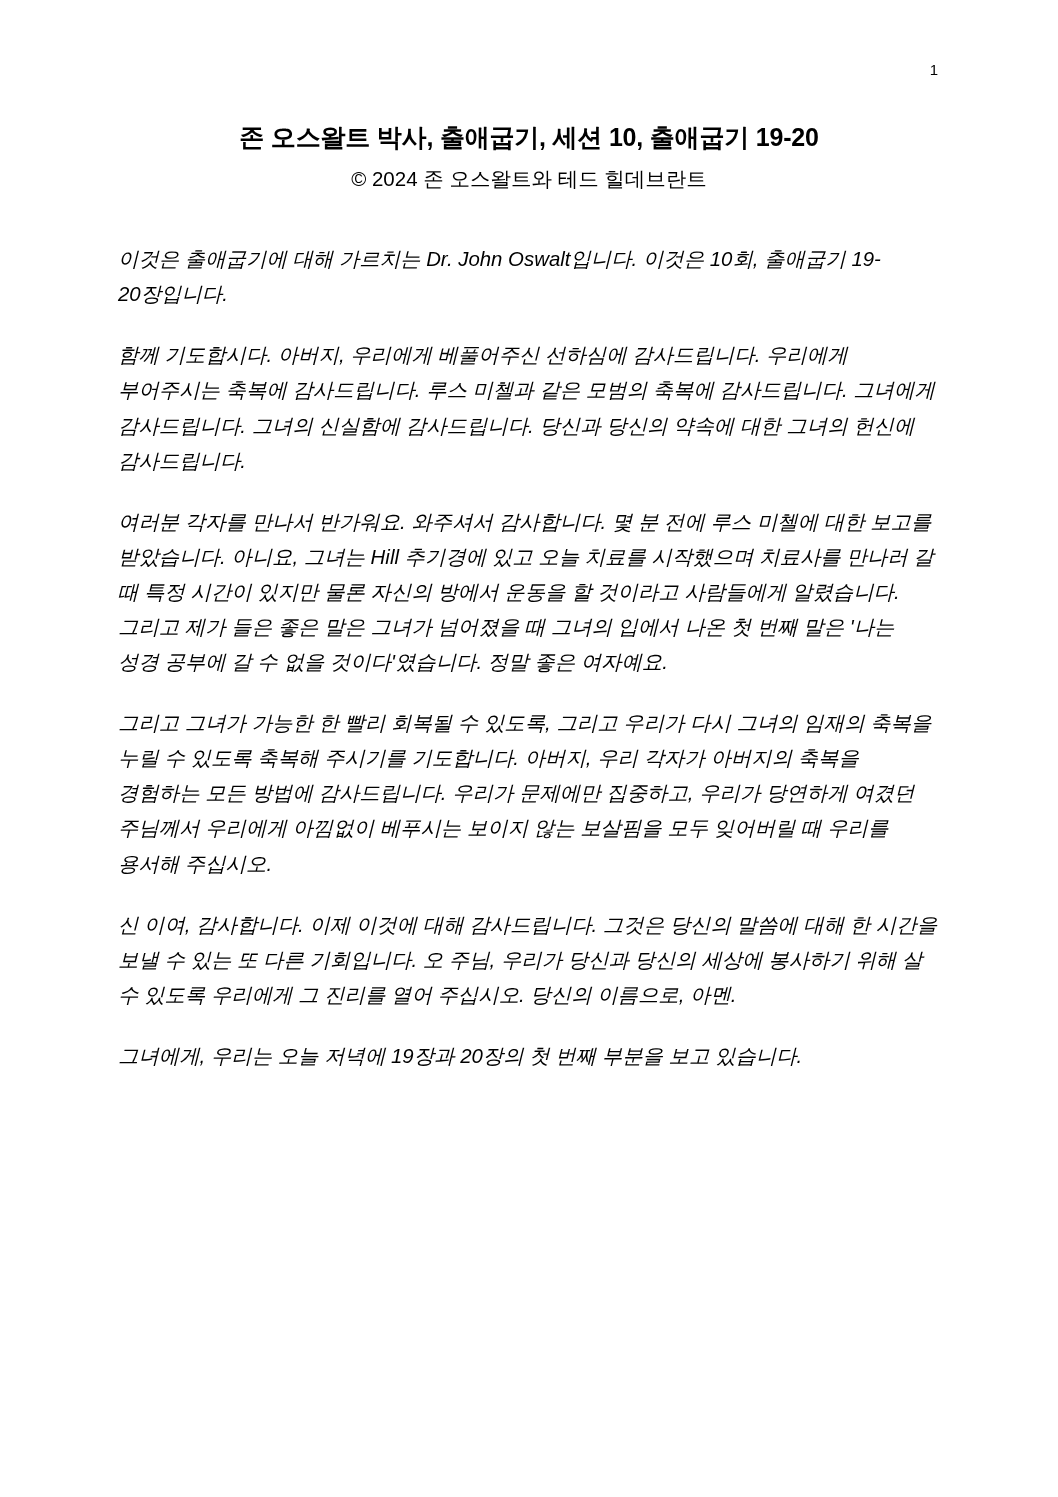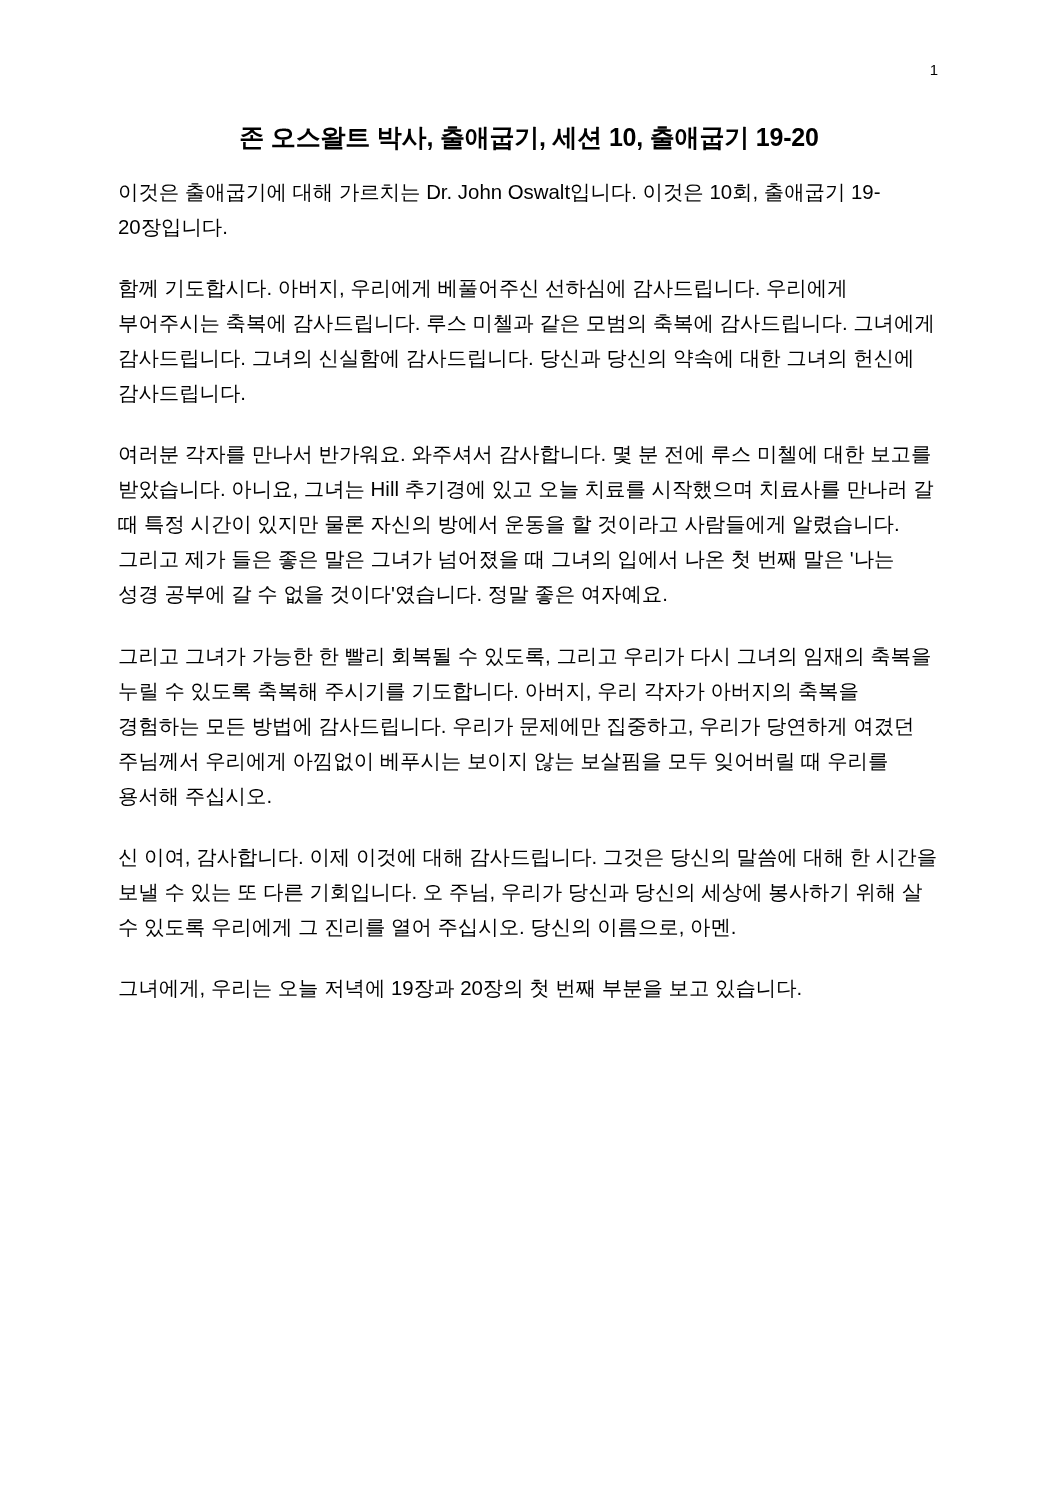--- a/index.html
+++ b/index.html
@@ -38,21 +38,22 @@
     letter-spacing: -0.2px;
   }
   .doc-subtitle {
     margin: 10px 0 0 0;
     font-size: 20.5px;
     font-weight: normal;
     line-height: 1.35;
     text-align: center;
   }
   .body-copy {
-    margin-top: 20px;
+    margin-top: 50px;
+    font-style: italic;
   }
   .para {
     margin: 0 0 26px 0;
     font-size: 20.4px;
     line-height: 1.72;
     text-align: left;
     word-break: keep-all;
   }
   .para:last-child {
     margin-bottom: 0;
@@ -60,20 +61,21 @@
 </style>
 </head>
 <body>
 
 <div class="page">
 
   <div class="page-number">1</div>
 
   <h1 class="doc-title">존 오스왈트 박사, 출애굽기, 세션 10, 출애굽기 19-20</h1>
 
+  <div class="doc-subtitle">© 2024 존 오스왈트와 테드 힐데브란트</div>
 
   <div class="body-copy">
     <p class="para">이것은 출애굽기에 대해 가르치는 Dr. John Oswalt입니다. 이것은 10회, 출애굽기 19-20장입니다.</p>
     <p class="para">함께 기도합시다. 아버지, 우리에게 베풀어주신 선하심에 감사드립니다. 우리에게 부어주시는 축복에 감사드립니다. 루스 미첼과 같은 모범의 축복에 감사드립니다. 그녀에게 감사드립니다. 그녀의 신실함에 감사드립니다. 당신과 당신의 약속에 대한 그녀의 헌신에 감사드립니다.</p>
     <p class="para">여러분 각자를 만나서 반가워요. 와주셔서 감사합니다. 몇 분 전에 루스 미첼에 대한 보고를 받았습니다. 아니요, 그녀는 Hill 추기경에 있고 오늘 치료를 시작했으며 치료사를 만나러 갈 때 특정 시간이 있지만 물론 자신의 방에서 운동을 할 것이라고 사람들에게 알렸습니다. 그리고 제가 들은 좋은 말은 그녀가 넘어졌을 때 그녀의 입에서 나온 첫 번째 말은 '나는 성경 공부에 갈 수 없을 것이다'였습니다. 정말 좋은 여자예요.</p>
     <p class="para">그리고 그녀가 가능한 한 빨리 회복될 수 있도록, 그리고 우리가 다시 그녀의 임재의 축복을 누릴 수 있도록 축복해 주시기를 기도합니다. 아버지, 우리 각자가 아버지의 축복을 경험하는 모든 방법에 감사드립니다. 우리가 문제에만 집중하고, 우리가 당연하게 여겼던 주님께서 우리에게 아낌없이 베푸시는 보이지 않는 보살핌을 모두 잊어버릴 때 우리를 용서해 주십시오.</p>
     <p class="para">신 이여, 감사합니다. 이제 이것에 대해 감사드립니다. 그것은 당신의 말씀에 대해 한 시간을 보낼 수 있는 또 다른 기회입니다. 오 주님, 우리가 당신과 당신의 세상에 봉사하기 위해 살 수 있도록 우리에게 그 진리를 열어 주십시오. 당신의 이름으로, 아멘.</p>
     <p class="para">그녀에게, 우리는 오늘 저녁에 19장과 20장의 첫 번째 부분을 보고 있습니다.</p>
   </div>
 

